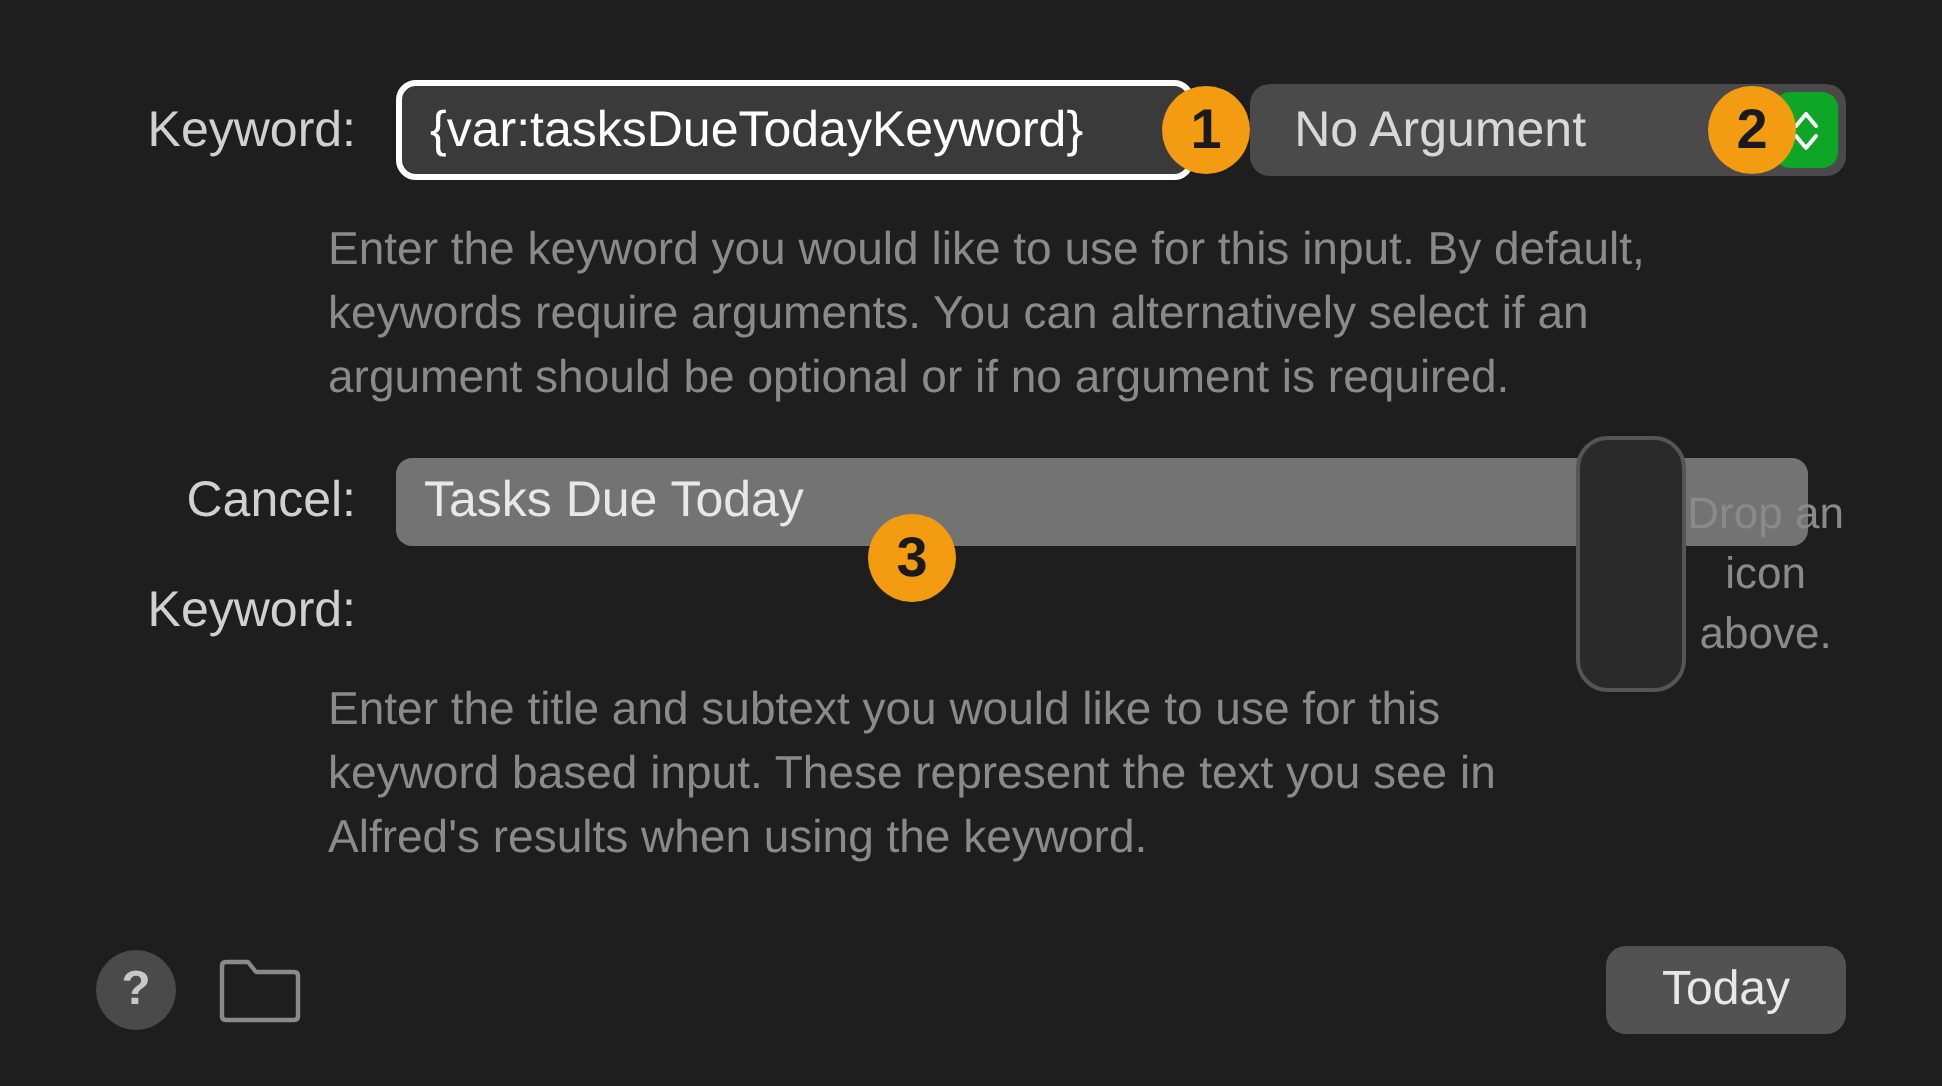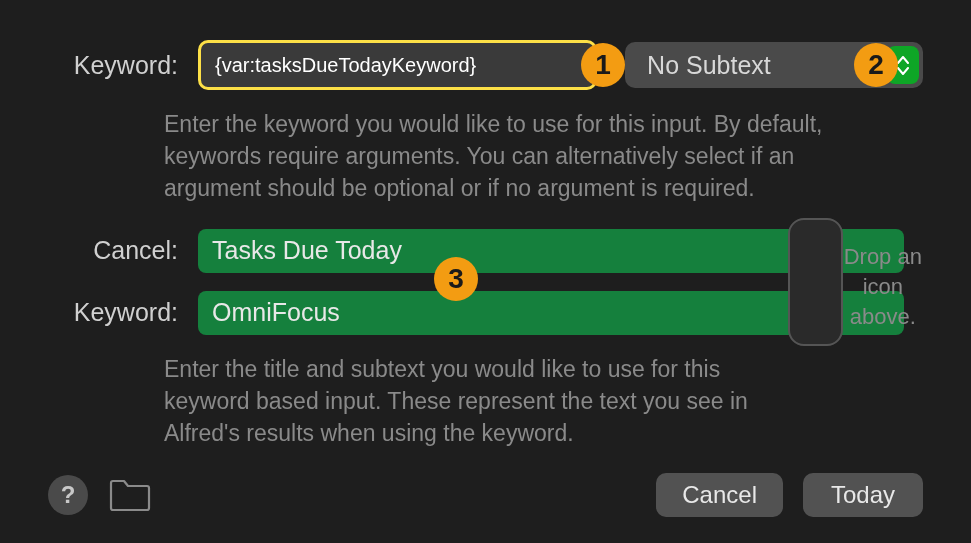--- a/index.html
+++ b/index.html
@@ -28,25 +28,25 @@
     .label {
       width: 130px;
       text-align: right;
       color: #d0d0d0;
       font-size: 25px;
       margin-right: 20px;
       flex-shrink: 0;
     }
     .keyword-input {
       background: #3a3a3a;
-      border: 3px solid #fde047;
+      border: 3px solid #ffffff;
       border-radius: 10px;
       padding: 8px 14px;
       color: #ffffff;
-      font-size: 20px;
+      font-size: 25px;
       width: 410px;
       height: 50px;
       outline: none;
     }
     .argument-select {
       display: flex;
       align-items: center;
       background: #4a4a4a;
       border-radius: 10px;
       margin-left: 28px;
@@ -76,21 +76,21 @@
     .helper {
       color: #8a8a8a;
       font-size: 23px;
       line-height: 1.4;
       margin-left: 116px;
       margin-top: 8px;
       margin-bottom: 24px;
       max-width: 730px;
     }
     .text-input {
-      background: #15803d;
+      background: #737373;
       border: none;
       border-radius: 8px;
       padding: 8px 14px;
       color: #e8e8e8;
       font-size: 25px;
       width: 706px;
       height: 44px;
       outline: none;
     }
     .icon-well-section {
@@ -176,21 +176,21 @@
       position: relative;
     }
   </style>
 </head>
 <body>
 
 <div class="row">
   <div class="label">Keyword:</div>
   <input class="keyword-input" type="text" value="{var:tasksDueTodayKeyword}" style="">
   <div class="argument-select">
-    <span class="argument-label">No Subtext</span>
+    <span class="argument-label">No Argument</span>
     <span class="select-arrows">
       <svg width="12" height="8" viewBox="0 0 12 8">
           <path d="M1 7 L6 1 L11 7" stroke="#fff" stroke-width="2" fill="none" stroke-linecap="round" stroke-linejoin="round"></path>
         </svg>
       <svg width="12" height="8" viewBox="0 0 12 8">
           <path d="M1 1 L6 7 L11 1" stroke="#fff" stroke-width="2" fill="none" stroke-linecap="round" stroke-linejoin="round"></path>
         </svg>
     </span>
   </div>
   <div class="annotation" style="left:533px; top:3px;">1</div>
@@ -199,35 +199,33 @@
 
 <div class="helper">Enter the keyword you would like to use for this input. By default, keywords require arguments. You can alternatively select if an argument should be optional or if no argument is required.</div>
 
 <div class="title-section">
   <div class="row">
     <div class="label">Cancel:</div>
     <input class="text-input" type="text" value="Tasks Due Today" style="">
   </div>
   <div class="row">
     <div class="label">Keyword:</div>
-    <input class="text-input" type="text" value="OmniFocus" style="">
   </div>
   <div class="annotation" style="left:386px; top:28px;">3</div>
 </div>
 
 <div class="helper" style="max-width:600px;">Enter the title and subtext you would like to use for this keyword based input. These represent the text you see in Alfred's results when using the keyword.</div>
 
 <div class="icon-well-section">
   <div class="icon-well"></div>
   <div class="icon-well-label">Drop an icon above.</div>
 </div>
 
 <div class="footer">
   <div class="help-icon">?</div>
   <div class="folder-icon">
     <svg width="44" height="34" viewBox="0 0 44 34">
       <path d="M3 10 L3 30 Q3 32 5 32 L39 32 Q41 32 41 30 L41 10 Q41 8 39 8 L20 8 L16 3 L5 3 Q3 3 3 5 Z" fill="none" stroke="#8a8a8a" stroke-width="2.2" stroke-linejoin="round"></path>
     </svg>
   </div>
   <div class="spacer"></div>
-  <button class="btn">Cancel</button>
   <button class="btn">Today</button>
 </div>
 
 </body></html>

